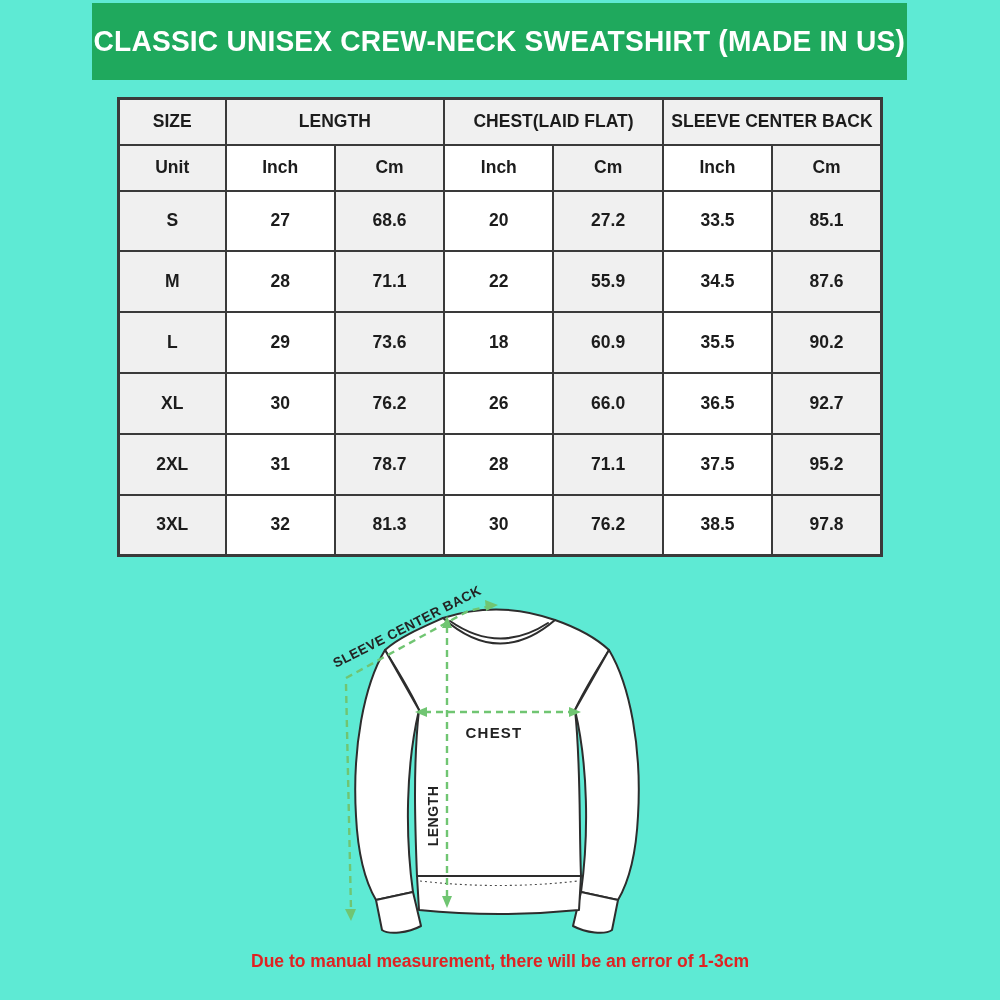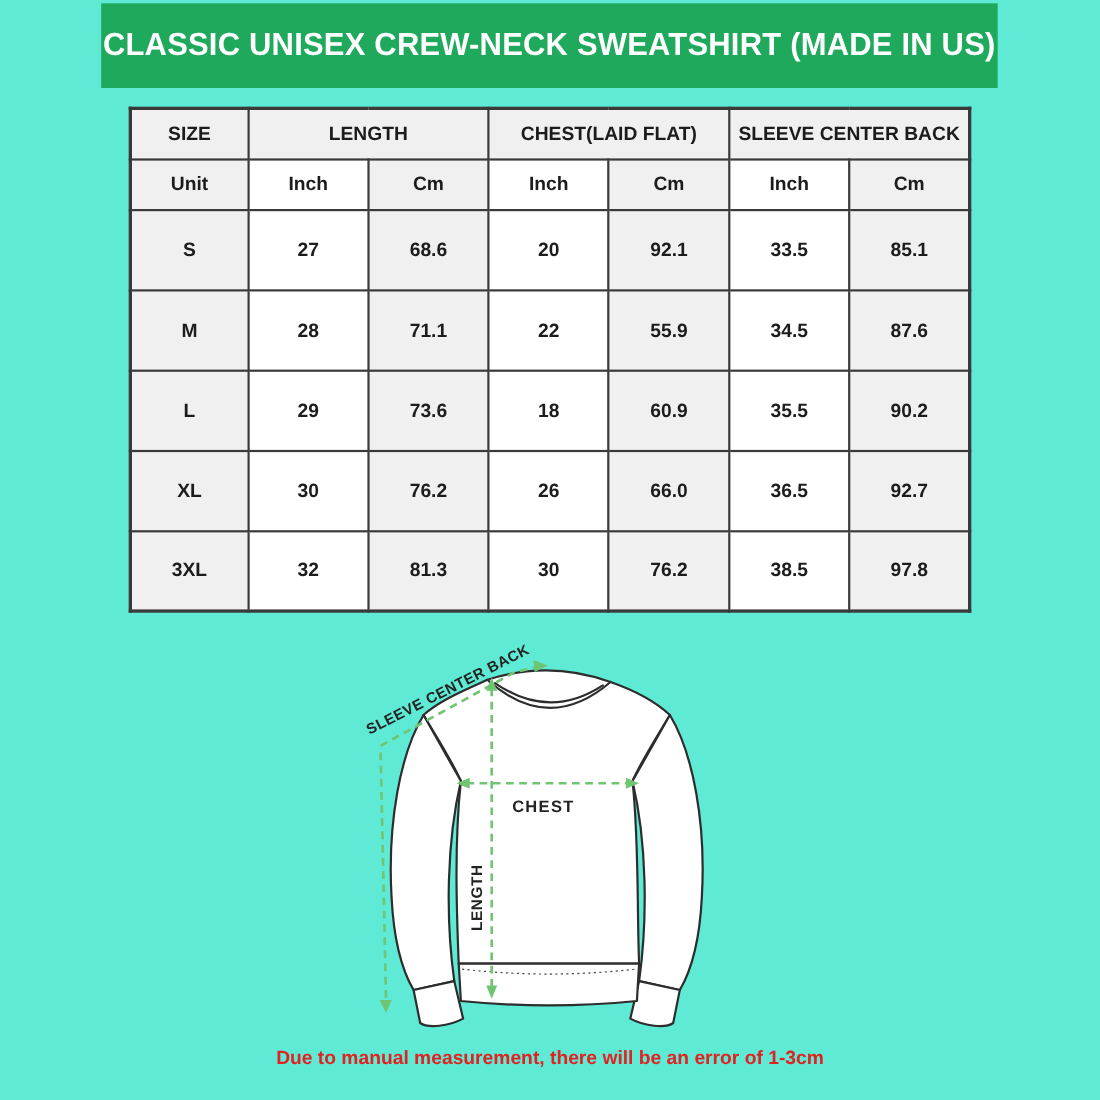--- a/index.html
+++ b/index.html
@@ -99,21 +99,21 @@
           <td>Inch</td>
           <td class="shaded">Cm</td>
         </tr>
     </thead>
     <tbody>
         <tr>
           <td class="shaded">S</td>
           <td>27</td>
           <td class="shaded">68.6</td>
           <td>20</td>
-          <td class="shaded">92.1</td>
+          <td class="shaded">27.2</td>
           <td>33.5</td>
           <td class="shaded">85.1</td>
         </tr>
         <tr>
           <td class="shaded">M</td>
           <td>28</td>
           <td class="shaded">71.1</td>
           <td>22</td>
           <td class="shaded">55.9</td>
           <td>34.5</td>
@@ -129,20 +129,29 @@
           <td class="shaded">90.2</td>
         </tr>
         <tr>
           <td class="shaded">XL</td>
           <td>30</td>
           <td class="shaded">76.2</td>
           <td>26</td>
           <td class="shaded">66.0</td>
           <td>36.5</td>
           <td class="shaded">92.7</td>
+        </tr>
+        <tr>
+          <td class="shaded">2XL</td>
+          <td>31</td>
+          <td class="shaded">78.7</td>
+          <td>28</td>
+          <td class="shaded">71.1</td>
+          <td>37.5</td>
+          <td class="shaded">95.2</td>
         </tr>
         <tr>
           <td class="shaded">3XL</td>
           <td>32</td>
           <td class="shaded">81.3</td>
           <td>30</td>
           <td class="shaded">76.2</td>
           <td>38.5</td>
           <td class="shaded">97.8</td>
         </tr>

